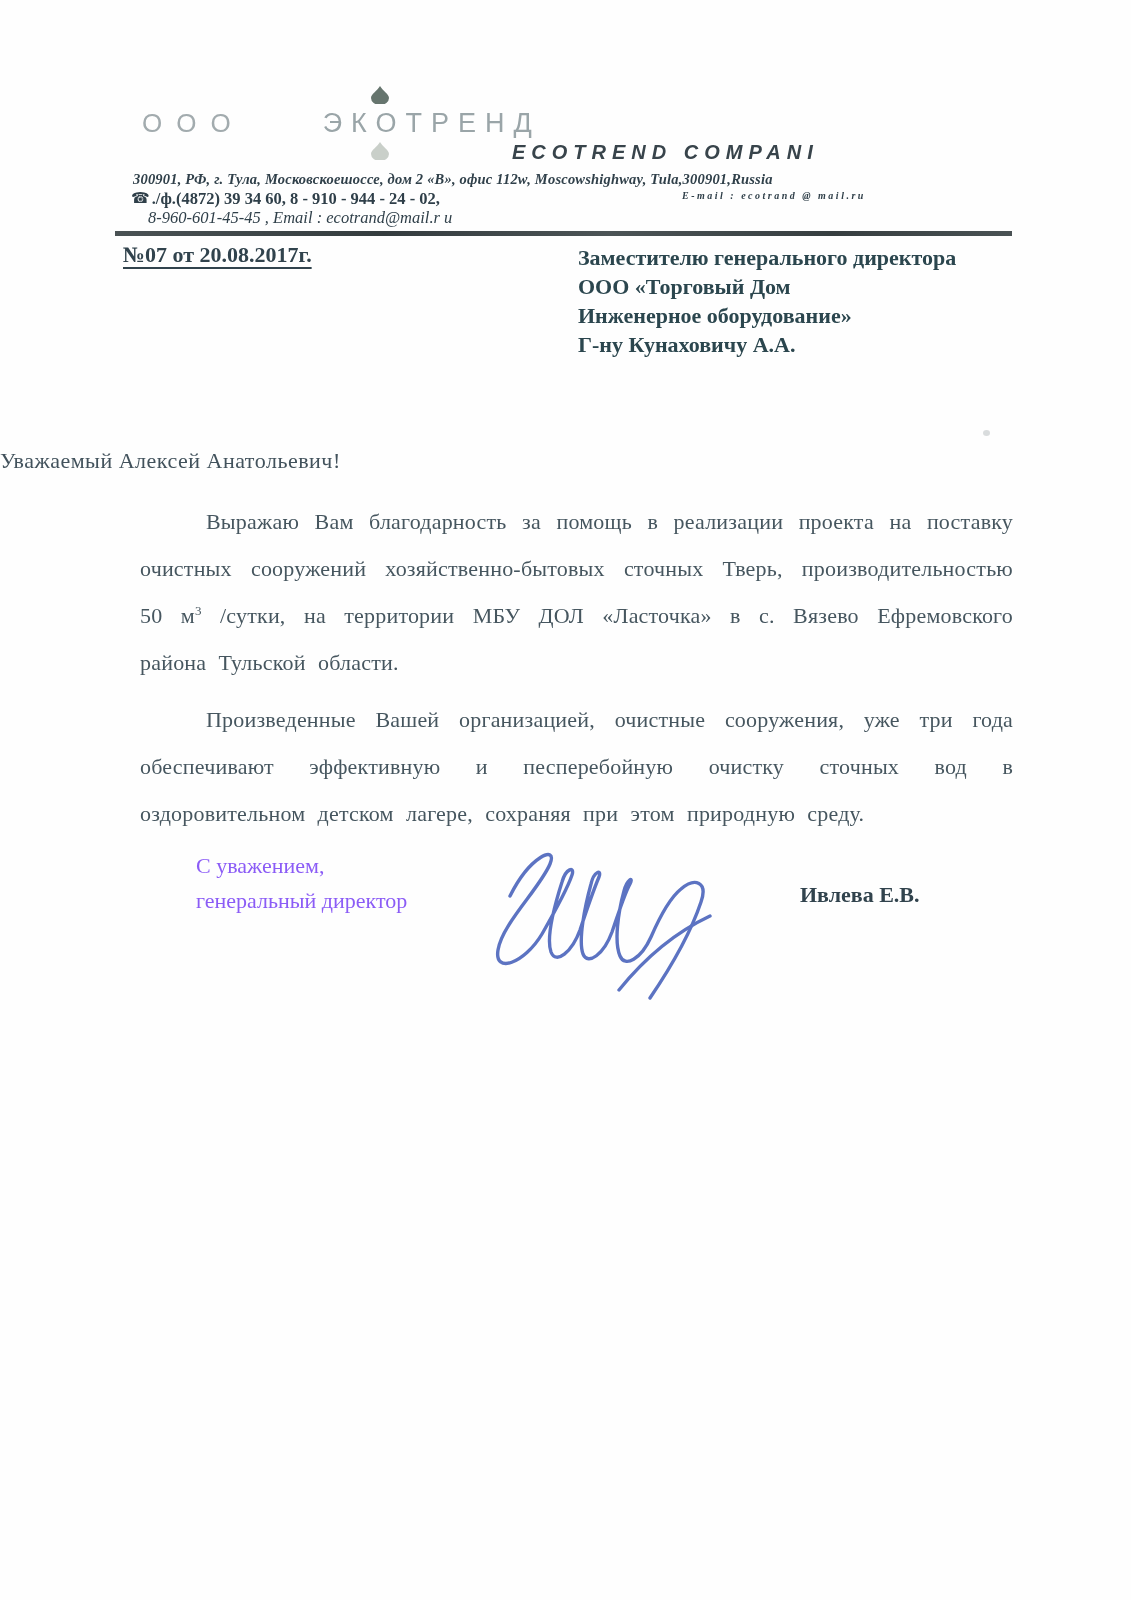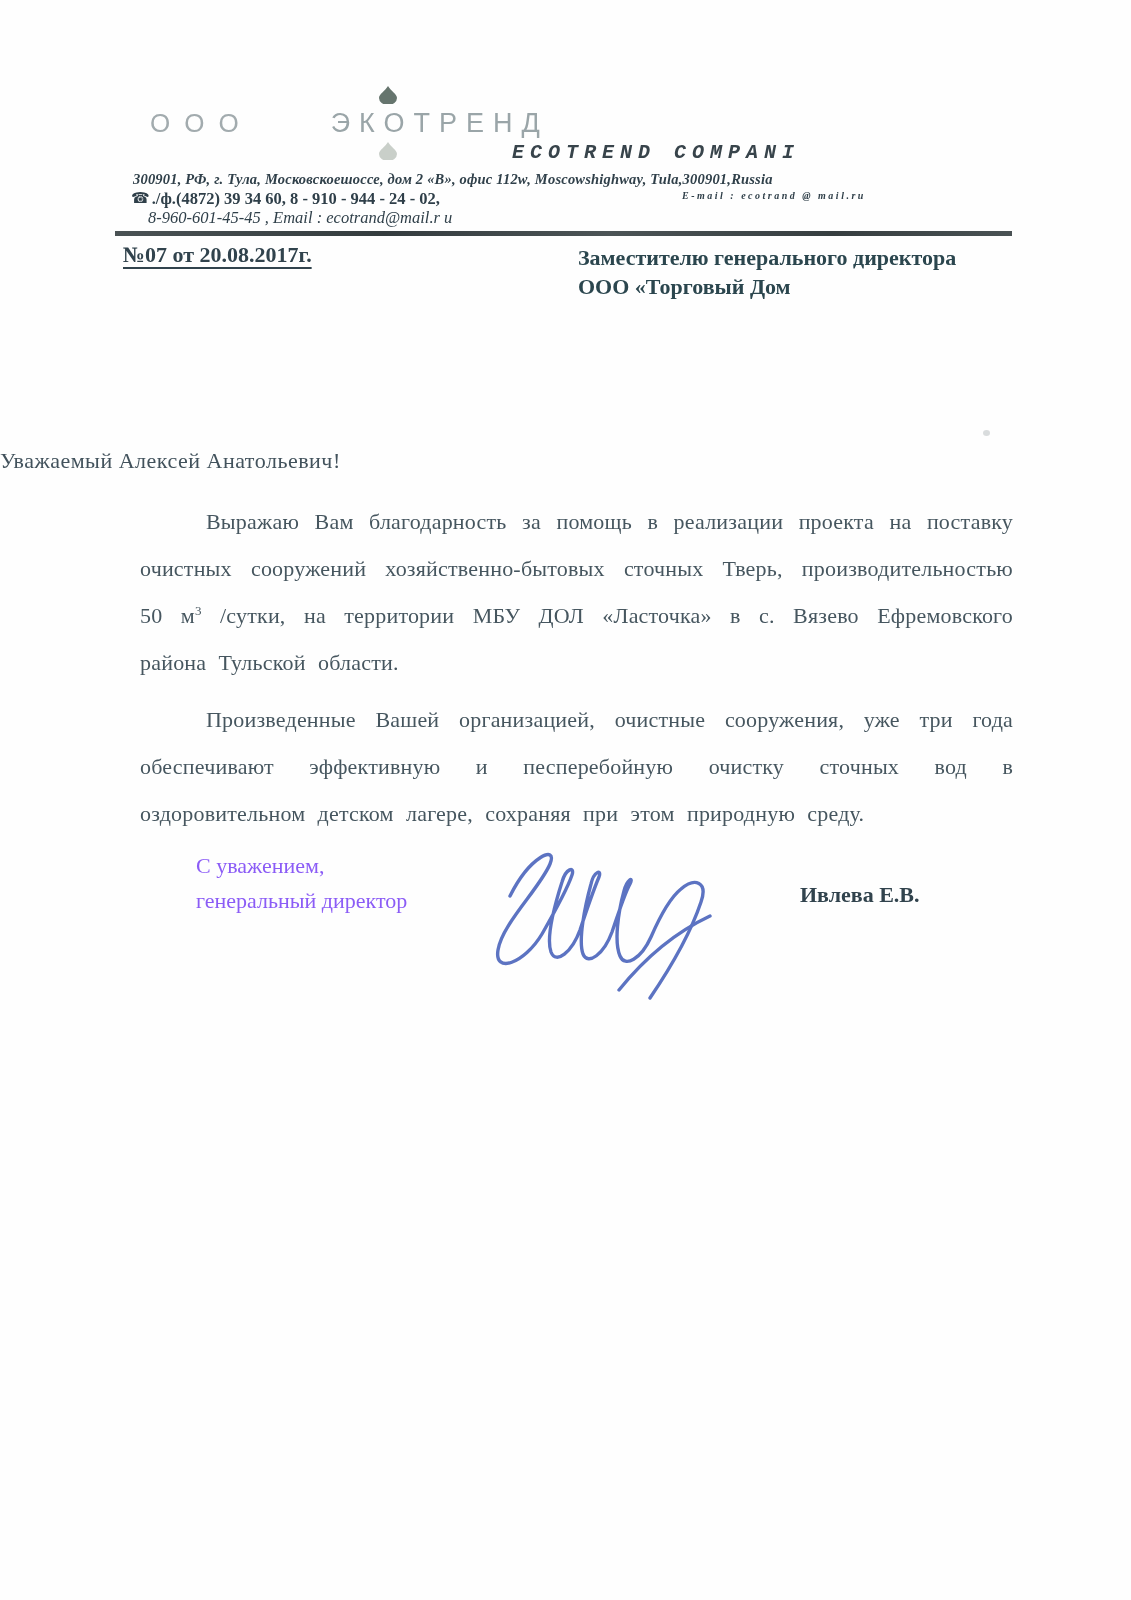--- a/index.html
+++ b/index.html
@@ -6,36 +6,36 @@
   .page{
     position:relative;
     width:1131px;height:1600px;
     margin:0 auto;
     background:#fefefe;
     overflow:hidden;
     font-family:"Liberation Serif", serif;
     color:#41525c;
   }
   
-  .logo-row{position:absolute;left:150px;top:108px;display:flex;align-items:center;}
+  .logo-row{position:absolute;left:142px;top:108px;display:flex;align-items:center;}
   .logo-ooo{
     font-family:"Liberation Sans", sans-serif;
     font-size:26px;letter-spacing:14px;color:#a2abae;font-weight:400;
   }
   .logo-name-wrap{position:relative;margin-left:78px;}
   .logo-name{
     font-family:"Liberation Sans", sans-serif;
     font-size:27px;letter-spacing:9px;color:#9aa5a8;font-weight:500;
   }
   .leaf{position:absolute;left:46px;width:22px;height:18px;}
   .leaf-top{top:-22px;}
   .leaf-bottom{bottom:-21px;opacity:.55;}
   .company-title{
     position:absolute;left:512px;top:141px;
-    font-family:Liberation Mono, monospace;
+    font-family:Liberation Sans, sans-serif;
     font-style:italic;font-weight:600;
     font-size:20px;letter-spacing:6px;color:#38444b;
   }
   .addr-line{
     position:absolute;left:133px;top:171px;width:900px;
     font-style:italic;font-weight:bold;font-size:14.5px;color:#30404a;
     letter-spacing:.2px;white-space:nowrap;
   }
   .phone-row{position:absolute;left:131px;top:189px;width:880px;display:flex;}
   .phone-icon{font-family:"DejaVu Sans", sans-serif;font-size:15px;color:#2f3f49;margin-right:2px;}
@@ -125,20 +125,22 @@
   <div class="email-right">E-mail : ecotrand @ mail.ru</div>
   <div class="phone-line2">8-960-601-45-45 , Email : ecotrand@mail.r u</div>
 
   <div class="head-rule"></div>
 
   <div class="ref-date">№07 от 20.08.2017г.</div>
 
   <div class="recipient">
     <div>Заместителю генерального директора</div>
     <div>ООО «Торговый Дом</div>
+    <div>Инженерное оборудование»</div>
+    <div>Г-ну Кунаховичу А.А.</div>
   </div>
 
   <div class="scan-speck"></div>
 
   <div class="salutation">Уважаемый Алексей Анатольевич!</div>
 
   <div class="body-text">
     <p><span>Выражаю Вам благодарность за помощь в реализации проекта на поставку очистных сооружений хозяйственно-бытовых сточных Тверь, производительностью 50 м</span><sup>3</sup><span> /сутки, на территории МБУ ДОЛ «Ласточка» в с. Вязево Ефремовского района Тульской области.</span></p>
     <p>Произведенные Вашей организацией, очистные сооружения, уже три года обеспечивают эффективную и песперебойную очистку сточных вод в оздоровительном детском лагере, сохраняя при этом природную среду.</p>
   </div>

